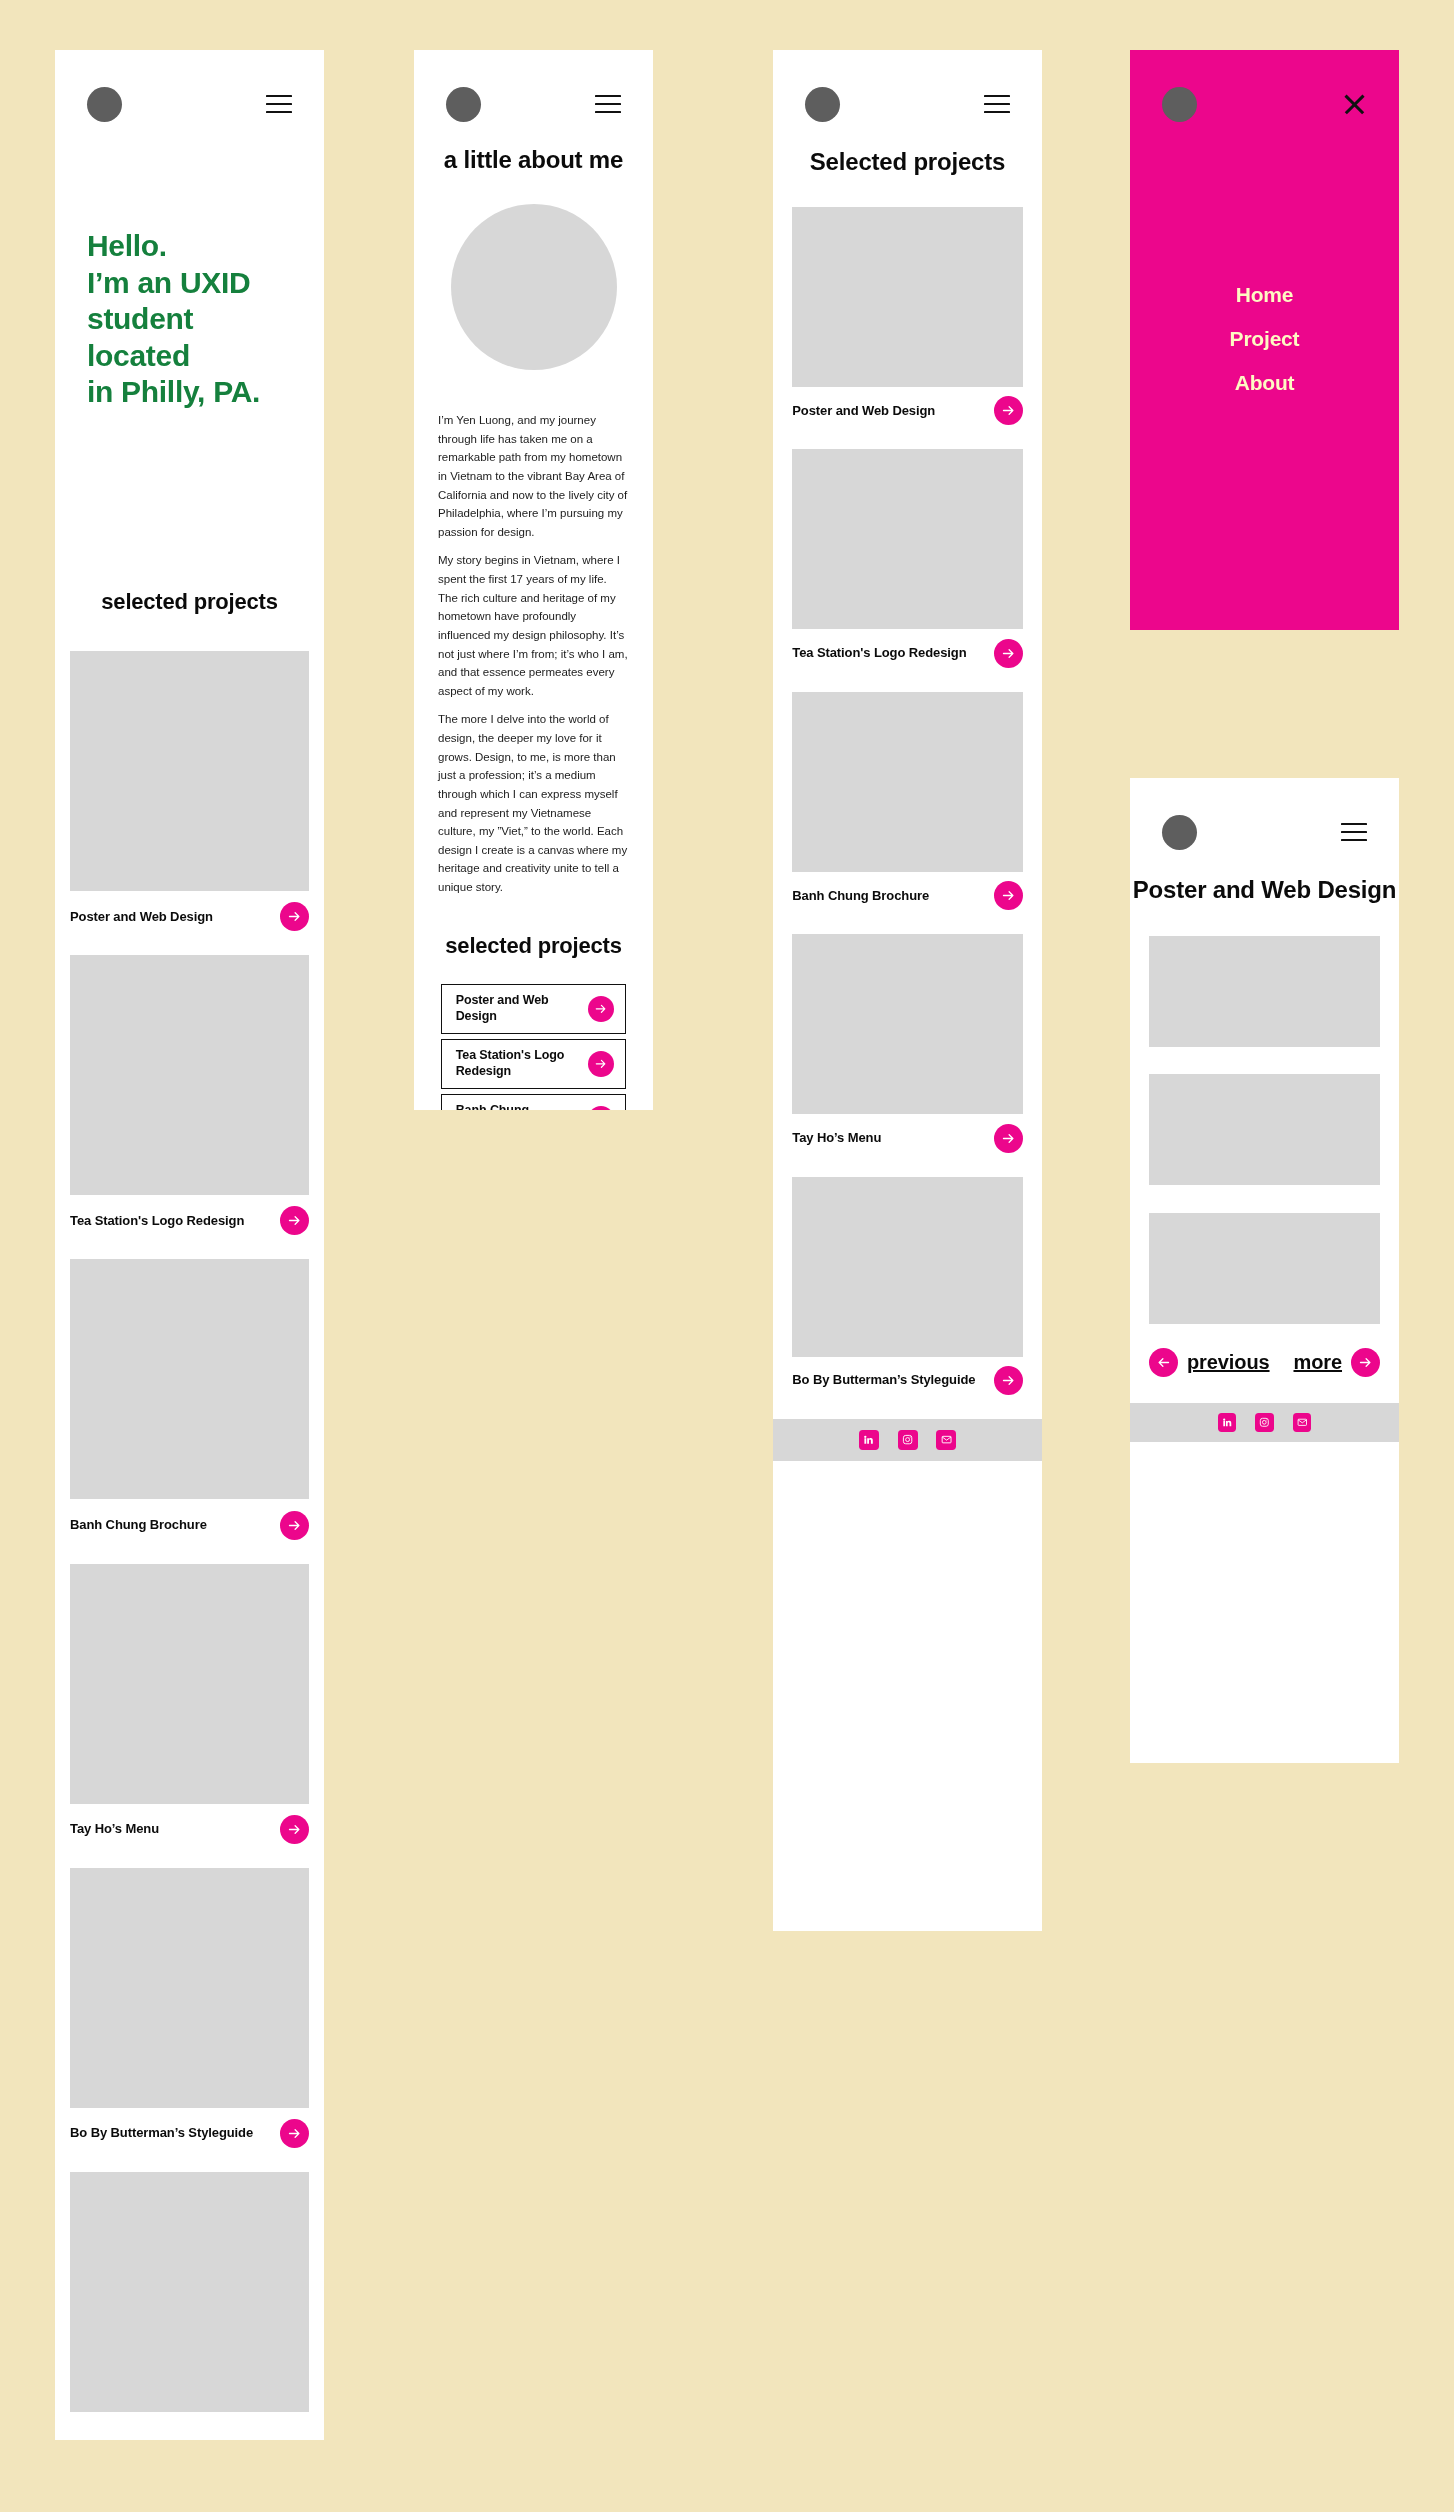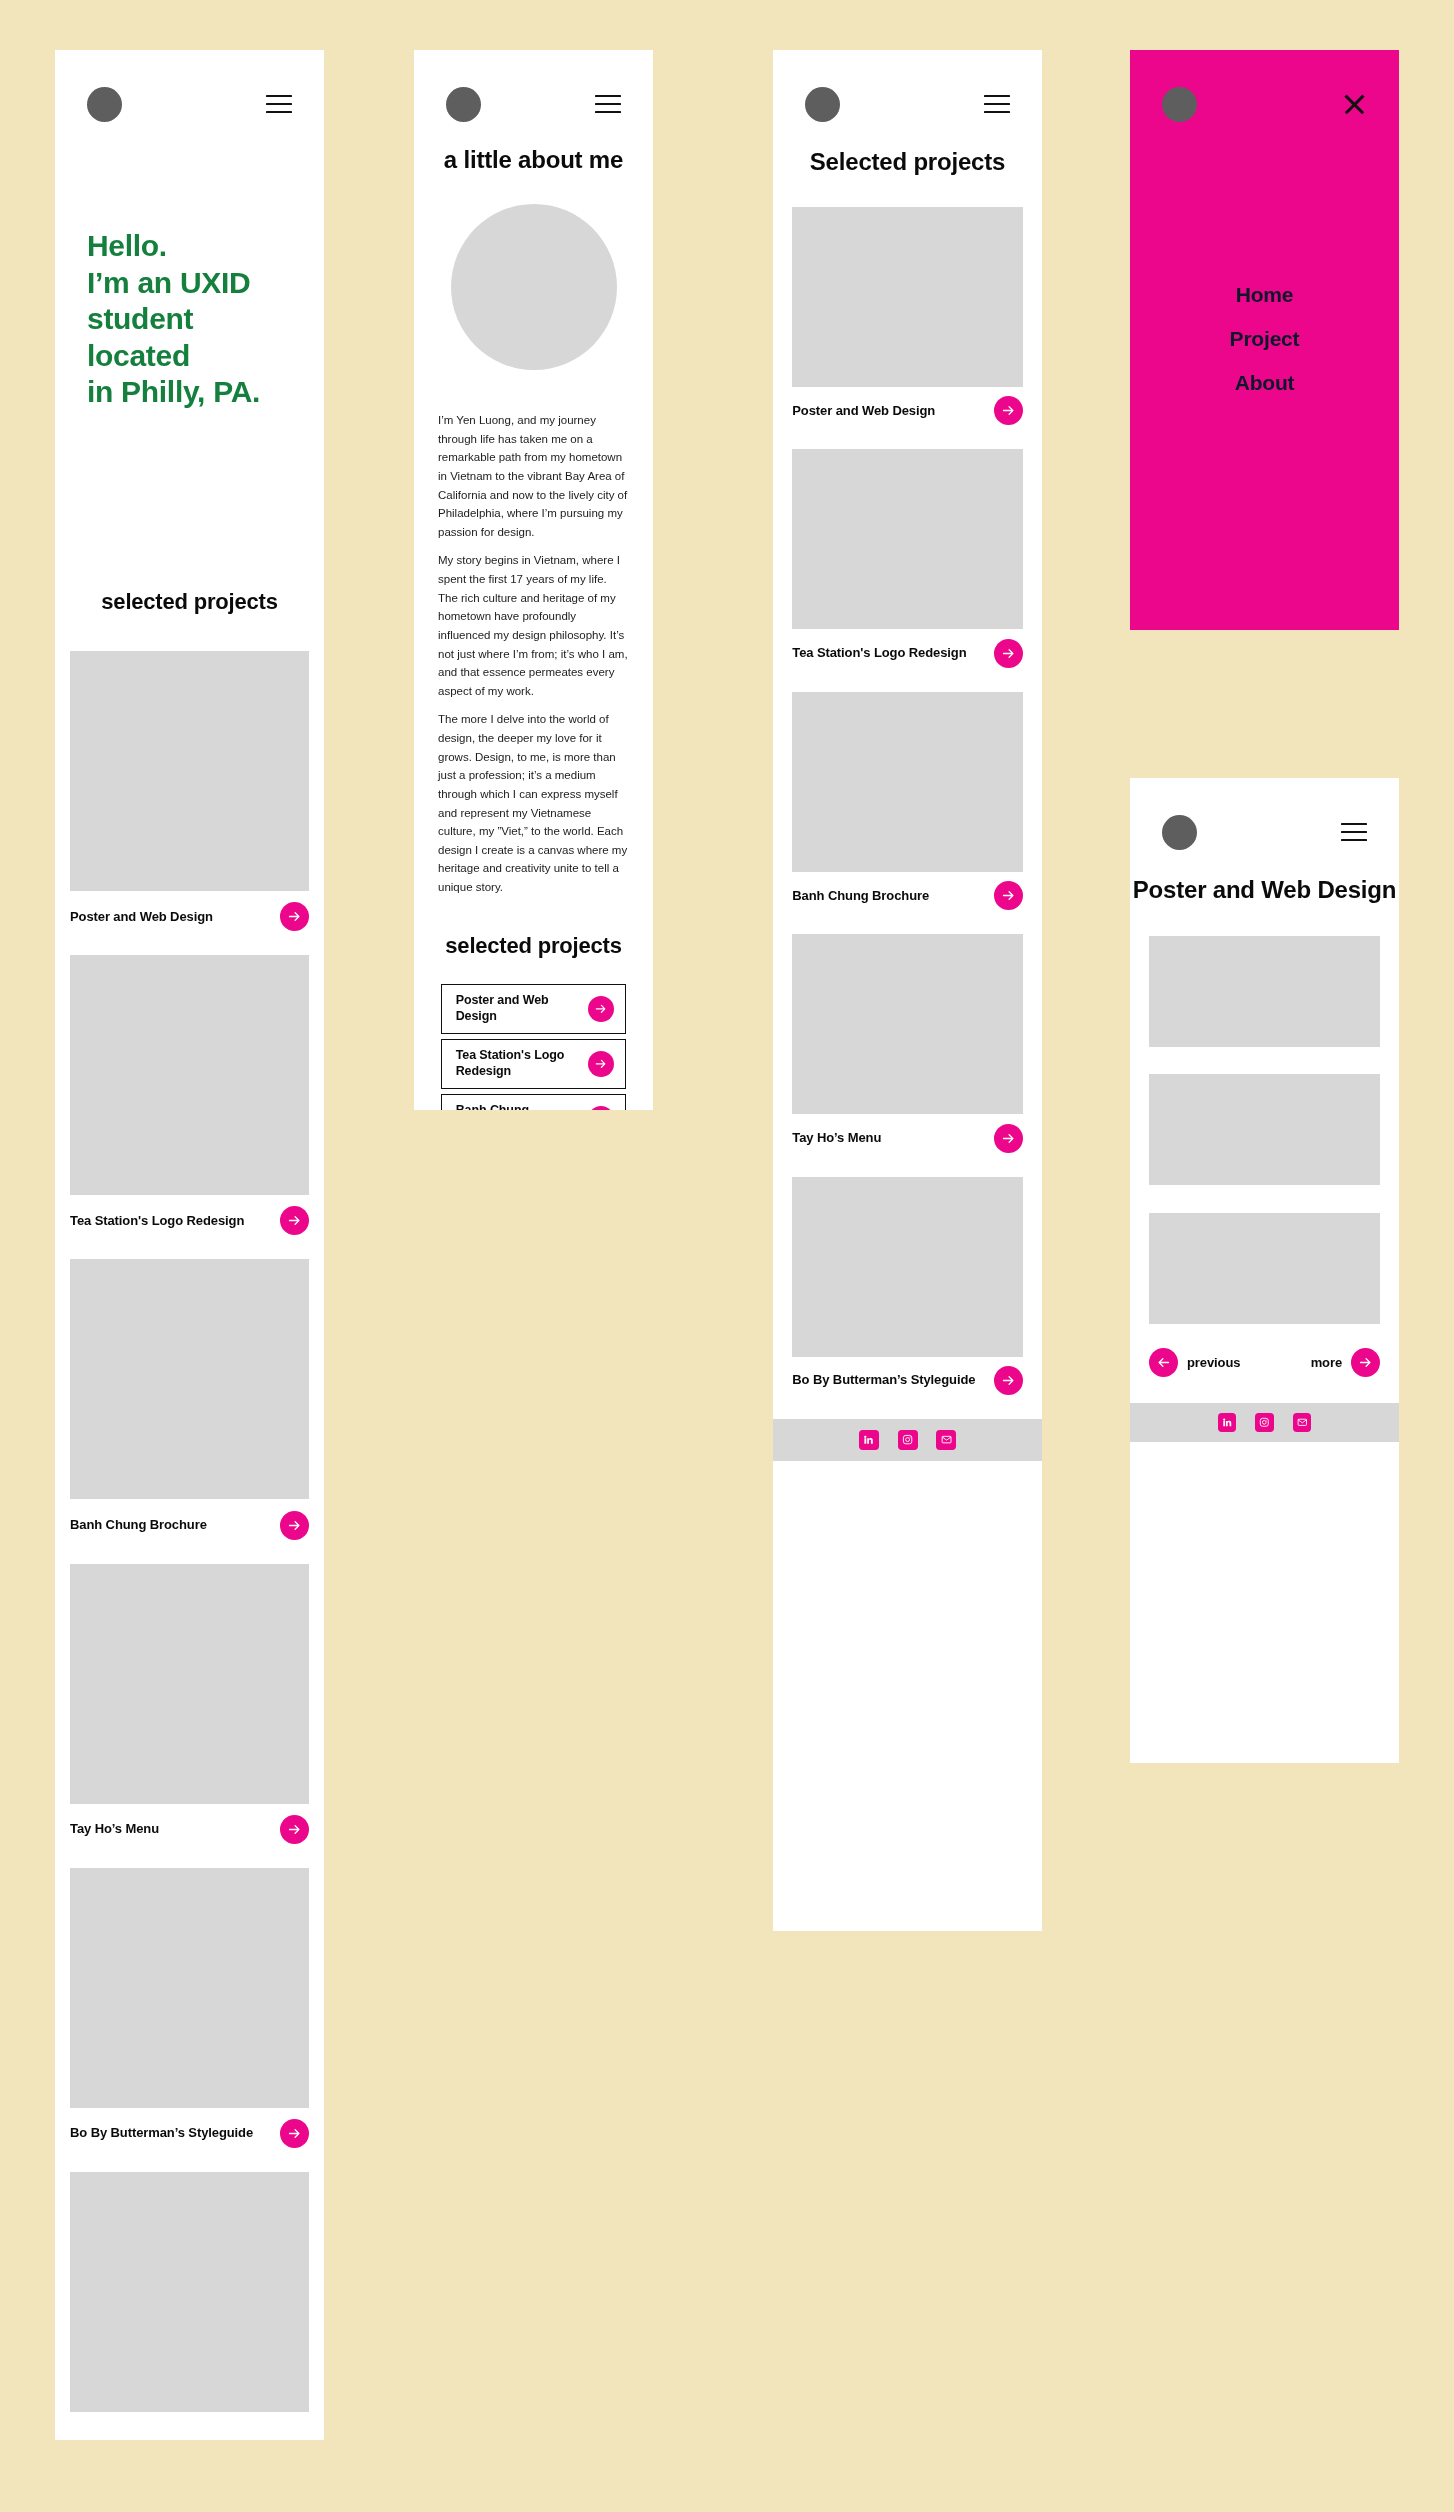--- a/index.html
+++ b/index.html
@@ -137,27 +137,27 @@
 
   
   .menu-screen { background:#ec068c; }
   .menu-links {
     display:flex; flex-direction:column; align-items:center; gap: 20px;
   }
   .menu-link {
     font-size: 21px;
     font-weight: 800;
     letter-spacing:-0.2px;
-    color:#0f172a;
+    color:#fef9c3;
   }
 
   
   .pagenav { display:flex; align-items:center; justify-content:space-between; }
   .pagenav-side { display:flex; align-items:center; gap:8.7px; }
-  .pagenav-label { font-size:13px; font-weight:800; color:#0b0b0b; letter-spacing:-0.1px; }
+  .pagenav-label { font-size:20px; font-weight:800; color:#0b0b0b; letter-spacing:-0.1px;text-decoration:underline; }
 
   
   
   #s1 { left: 55px; top: 50px; width: 269px; height: 2390px; }
   
   #s2 { left: 414px; top: 50px; width: 239px; height: 1060px; }
   
   #s3 { left: 773px; top: 50px; width: 269px; height: 1881px; }
   
   #s4 { left: 1130px; top: 50px; width: 269px; height: 580px; }

